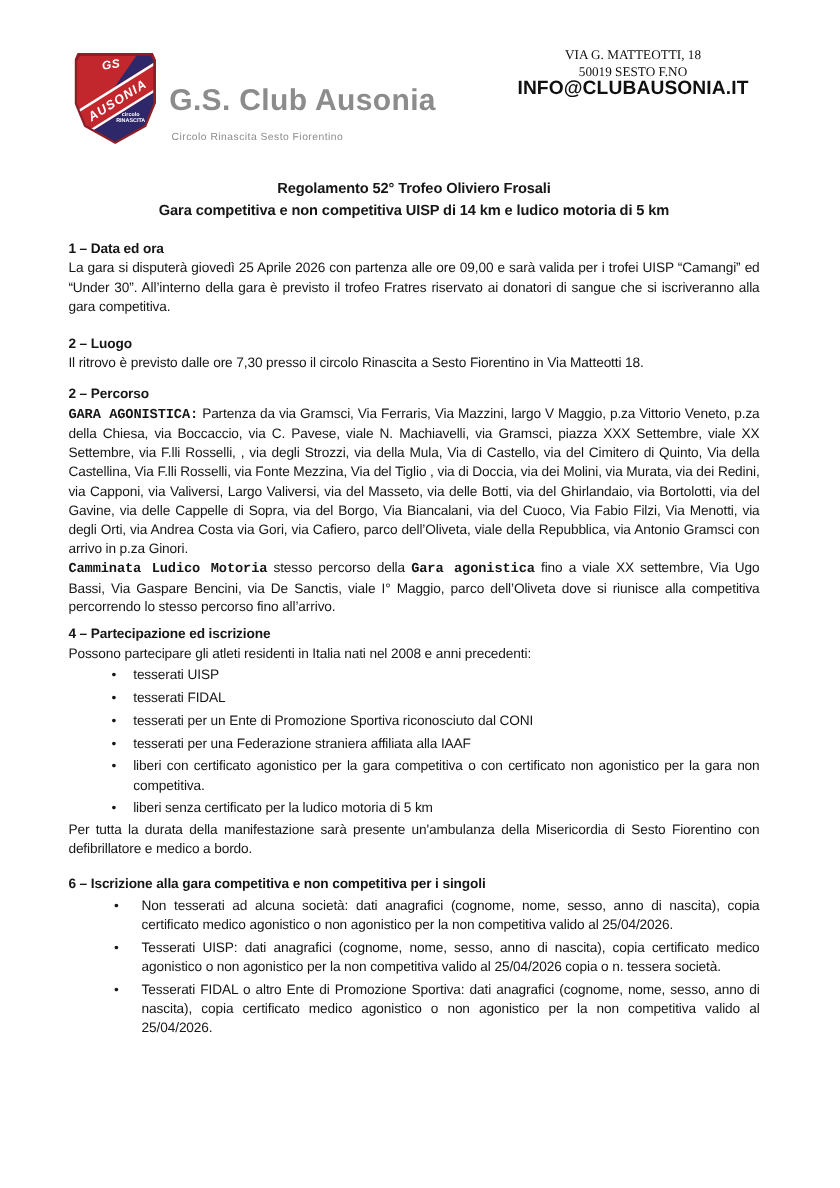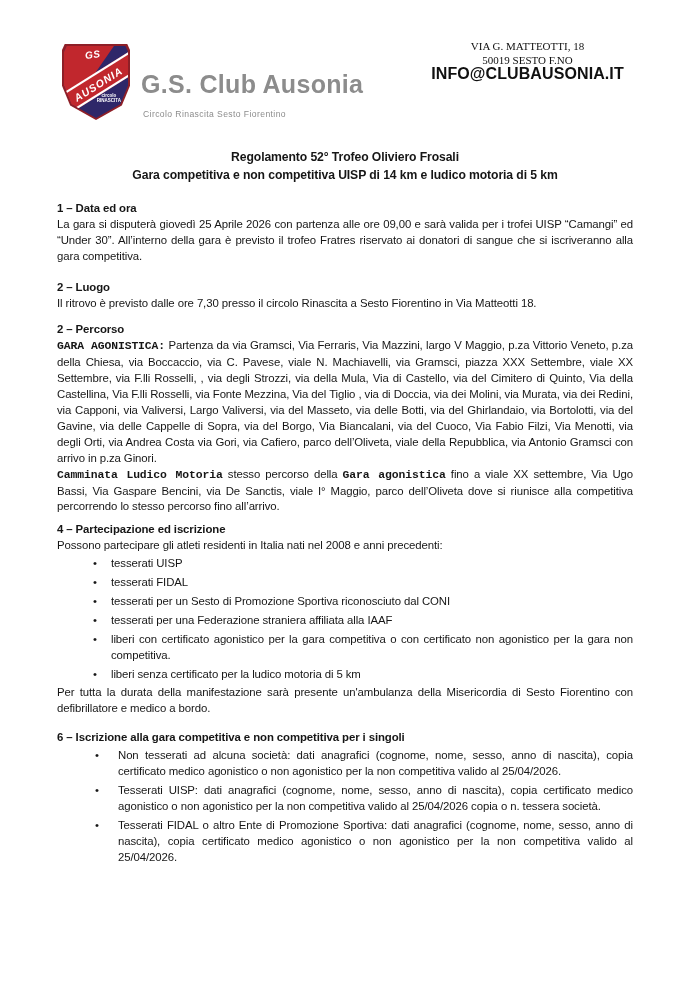--- a/index.html
+++ b/index.html
@@ -122,21 +122,21 @@
 
     <div class="sec-heading mt-s3">2 – Percorso</div>
     <p class="body-par"><span class="b">GARA AGONISTICA:</span><span> Partenza da via Gramsci, Via Ferraris, Via Mazzini, largo V Maggio, p.za Vittorio Veneto, p.za della Chiesa, via Boccaccio, via C. Pavese, viale N. Machiavelli, via Gramsci, piazza XXX Settembre, viale XX Settembre, via F.lli Rosselli, , via degli Strozzi, via della Mula, Via di Castello, via del Cimitero di Quinto, Via della Castellina, Via F.lli Rosselli, via Fonte Mezzina, Via del Tiglio , via di Doccia, via dei Molini, via Murata, via dei Redini, via Capponi, via Valiversi, Largo Valiversi, via del Masseto, via delle Botti, via del Ghirlandaio, via Bortolotti, via del Gavine, via delle Cappelle di Sopra, via del Borgo, Via Biancalani, via del Cuoco, Via Fabio Filzi, Via Menotti, via degli Orti, via Andrea Costa via Gori, via Cafiero, parco dell’Oliveta, viale della Repubblica, via Antonio Gramsci con arrivo in p.za Ginori.</span></p>
     <p class="body-par"><span class="b">Camminata Ludico Motoria</span><span> stesso percorso della </span><span class="b">Gara agonistica</span><span> fino a viale XX settembre, Via Ugo Bassi, Via Gaspare Bencini, via De Sanctis, viale I° Maggio, parco dell’Oliveta dove si riunisce alla competitiva percorrendo lo stesso percorso fino all’arrivo.</span></p>
 
     <div class="sec-heading mt-s4">4 – Partecipazione ed iscrizione</div>
     <p class="body-par">Possono partecipare gli atleti residenti in Italia nati nel 2008 e anni precedenti:</p>
     <ul class="blist">
       <li>tesserati  UISP</li>
       <li>tesserati  FIDAL</li>
-      <li>tesserati per un Sesto di Promozione Sportiva riconosciuto dal CONI</li>
+      <li>tesserati per un Ente di Promozione Sportiva riconosciuto dal CONI</li>
       <li>tesserati per una Federazione straniera  affiliata alla IAAF</li>
       <li>liberi con certificato agonistico per la gara competitiva o con certificato non agonistico per la gara non competitiva.</li>
       <li>liberi senza  certificato per la ludico  motoria di 5 km</li>
     </ul>
 
     <p class="body-par">Per tutta la durata della manifestazione sarà  presente  un'ambulanza della Misericordia di Sesto Fiorentino con defibrillatore e medico a bordo.</p>
 
     <div class="sec-heading mt-s6">6 – Iscrizione alla gara competitiva e non competitiva per i singoli</div>
     <ul class="blist blist-wide">
       <li>Non tesserati ad alcuna società: dati anagrafici (cognome, nome, sesso, anno di nascita), copia certificato medico agonistico o non agonistico per la non competitiva valido al 25/04/2026.</li>

